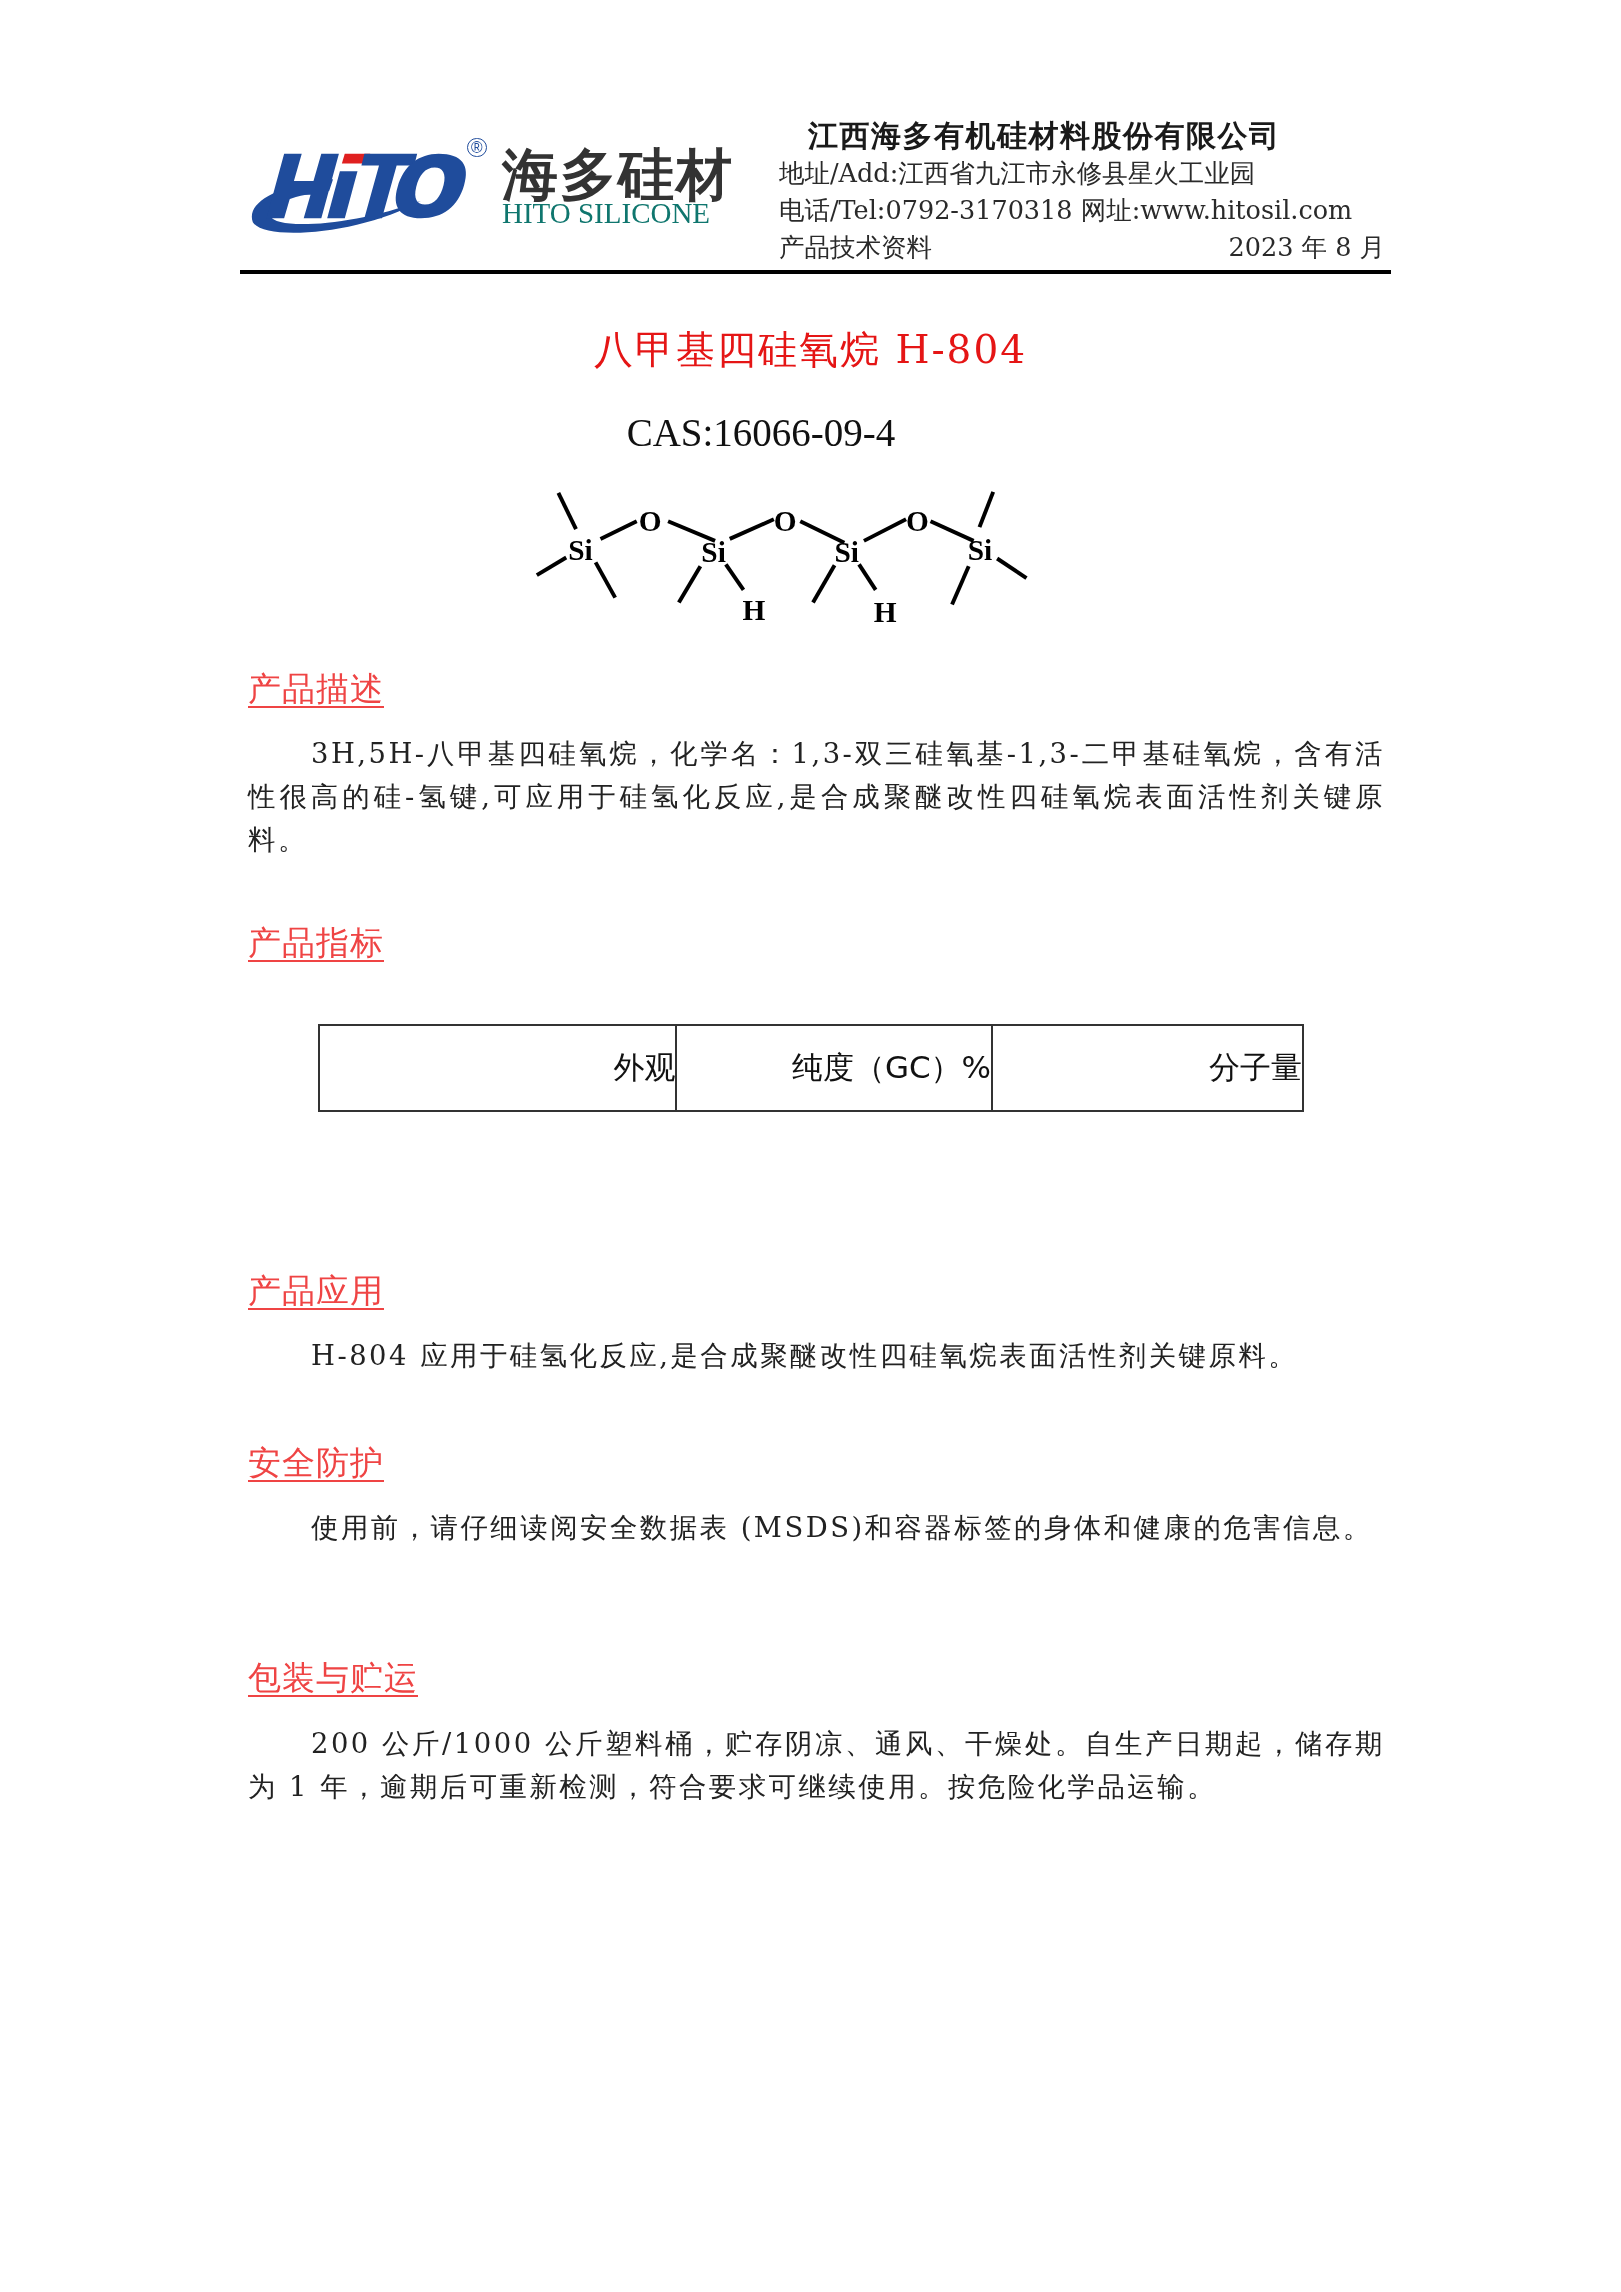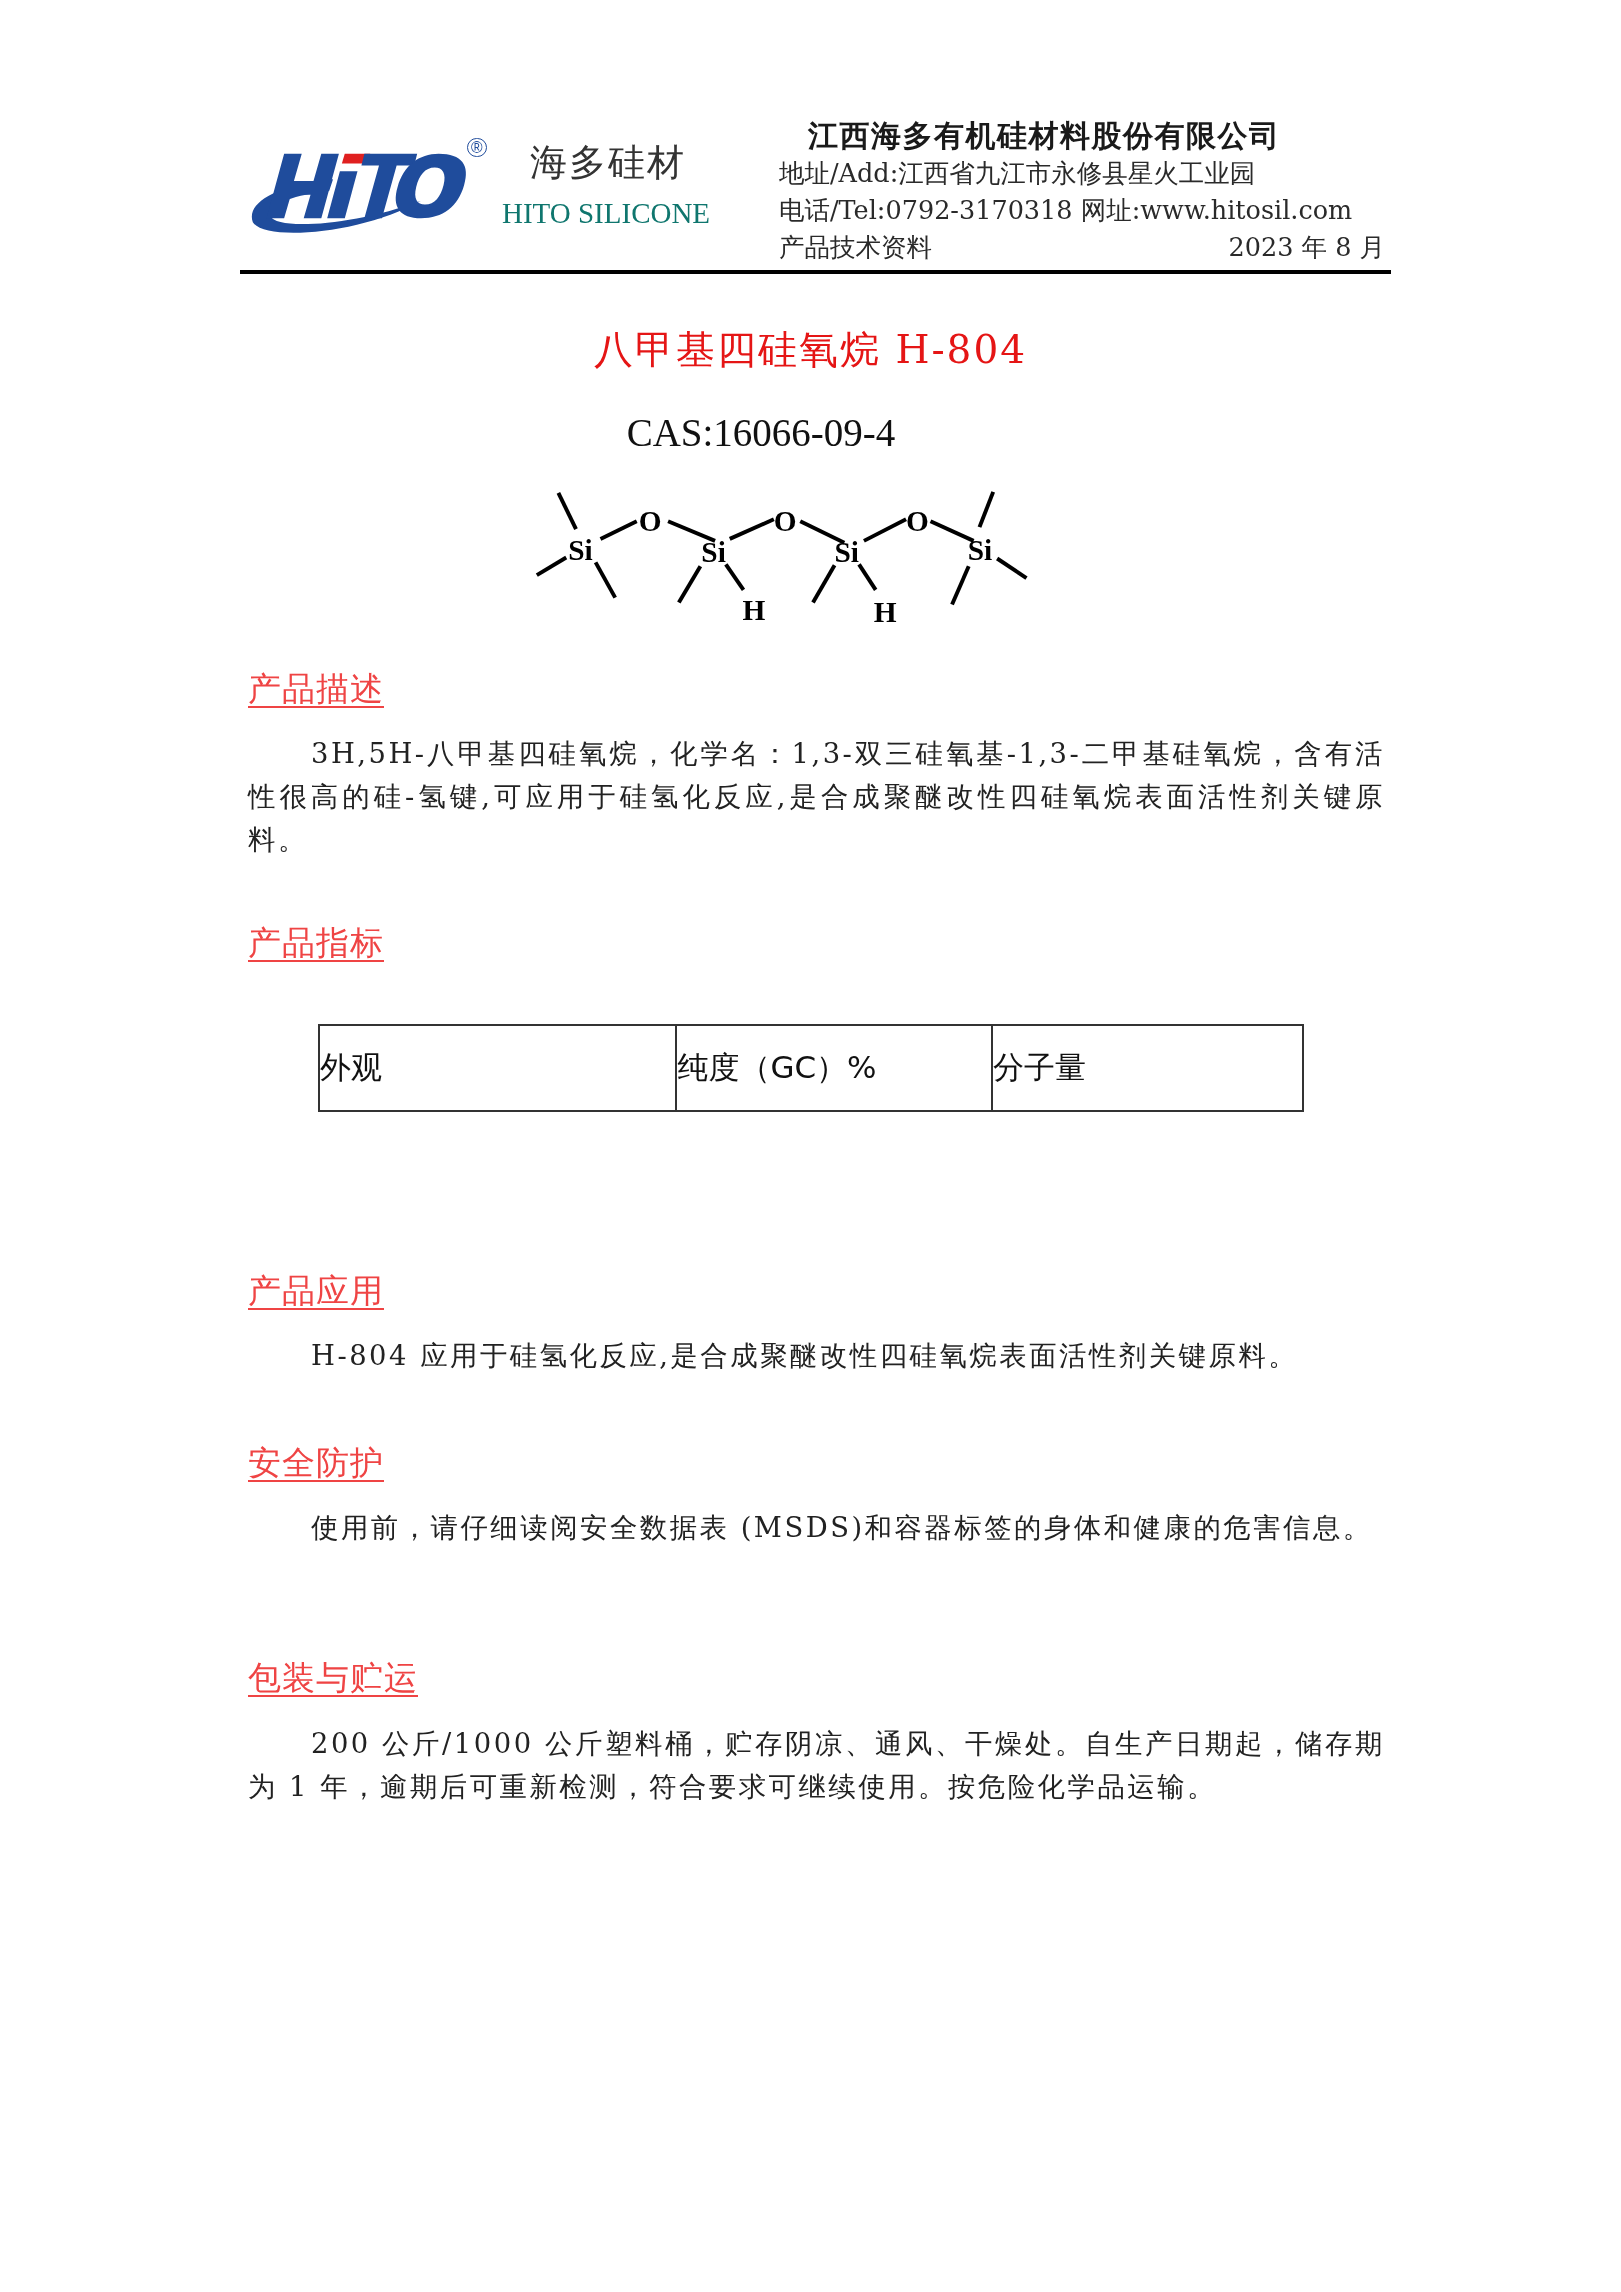--- a/index.html
+++ b/index.html
@@ -23,26 +23,25 @@
       top: 132px;
       width: 470px;
       height: 108px;
     }
     .logo svg { display: block; }
     .logo-cn {
       position: absolute;
       left: 257px;
       top: 5.9px;
       font-family: "DejaVu Serif", serif;
-      font-weight: normal;
-      font-size: 37px;
+      font-weight: bold;
+      font-size: 56px;
       letter-spacing: 2px;
       color: #333333;
       white-space: nowrap;
-      margin-left: 28px;
     }
     .logo-en {
       position: absolute;
       left: 257px;
       top: 65px;
       font-family: "Liberation Serif", serif;
       font-size: 29px;
       color: #0f766e;
       white-space: nowrap;
     }
@@ -161,21 +160,21 @@
     
     .spec-table {
       position: absolute;
       left: 318px;
       top: 1024px;
       width: 986px;
       border-collapse: collapse;
     }
     .spec-table th, .spec-table td {
       border: 2px solid #333;
-      text-align: left;
+      text-align: right;
       height: 84px;
       padding: 0;
     }
     .spec-table th {
       font-family: "DejaVu Sans", sans-serif;
       font-weight: normal;
       font-size: 31px;
       color: #111;
     }
     .spec-table td {

